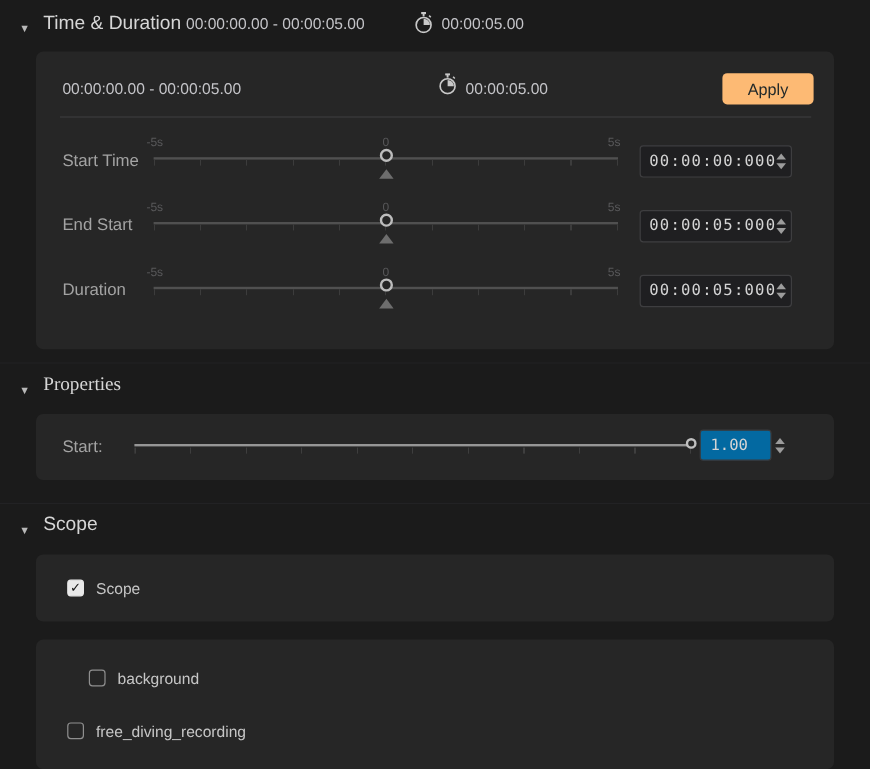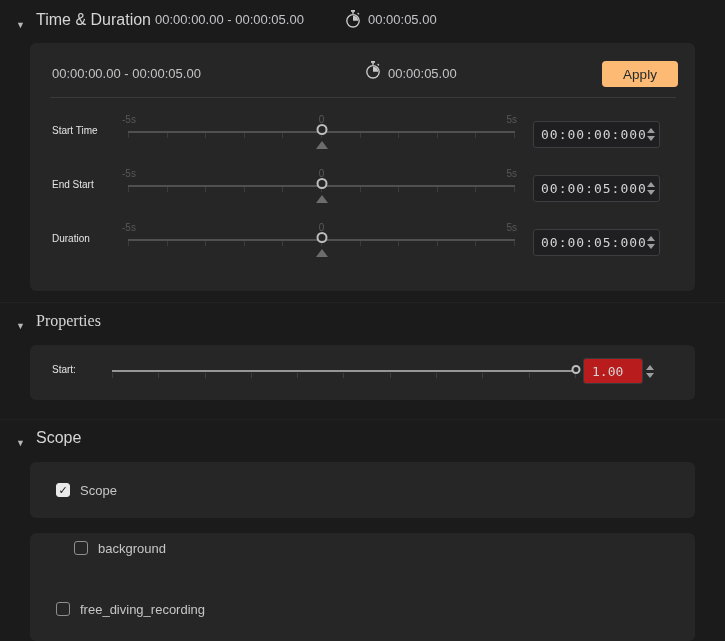--- a/index.html
+++ b/index.html
@@ -32,21 +32,21 @@
     background:#fdba74; border:none; border-radius:4px;
     color:#232a2a; font-size:13.5px; font-family:inherit;
   }
   .p1-sep {
     position:absolute; left:20px; right:19px; top:54px;
     height:1px; background:#3a3a3c;
   }
 
   
   .slider-row { position:absolute; left:0; width:665px; height:54px; }
-  .row-label { position:absolute; left:22px; top:13px; font-size:10px; color:#e5e5e5; }
+  .row-label { position:absolute; left:22px; top:13px; font-size:14px; color:#a3a3a3; }
   .slider { position:absolute; left:98px; top:0; width:387px; height:54px; }
   .scale-label { position:absolute; top:2px; font-size:10px; color:#58585a; }
   .scale-min { left:-6px; }
   .scale-mid { left:50%; transform:translateX(-50%); }
   .scale-max { right:-2px; }
   .track { position:absolute; left:0; right:0; top:19px; height:2px; background:#505050; }
   .ticks {
     position:absolute; left:0; right:0; top:21px; height:5px;
     background-image:repeating-linear-gradient(90deg,#3c3c3c 0,#3c3c3c 1px,transparent 1px,transparent 38.6px);
   }
@@ -81,21 +81,21 @@
     position:absolute; left:0; right:0; top:28px; height:5px;
     background-image:repeating-linear-gradient(90deg,#3e3e3e 0,#3e3e3e 1px,transparent 1px,transparent 46.3px);
   }
   .r-handle {
     position:absolute; top:20px; width:9px; height:9px;
     border:2px solid #c0c0c0; border-radius:50%; background:#262626;
     transform:translateX(-50%);
   }
   .val-box {
     position:absolute; left:553px; top:13px; width:60px; height:26px;
-    background:#b91c1c; border:1px solid #3a3a3c; border-radius:3px;
+    background:#0369a1; border:1px solid #3a3a3c; border-radius:3px;
     display:flex; align-items:center;
   }
   .val-text { padding-left:8px; font-family:"DejaVu Sans Mono",monospace; font-size:13px; color:#d4d4d4; }
   .lone-arrows { position:absolute; left:616px; top:13px; height:26px; display:flex; flex-direction:column; justify-content:center; gap:3px; }
 
   
   .check-row { position:absolute; left:26px; display:flex; align-items:center; gap:10px; height:16px; }
   .checkbox {
     width:14px; height:14px; border:1px solid #8f8f8f; border-radius:3px;
     background:transparent; display:flex; align-items:center; justify-content:center;
@@ -237,21 +237,21 @@
 <div class="panel" style="top:462px; height:56px;">
   <div class="check-row" style="top:20px;">
     <span class="checkbox checked">
       <span class="checkmark">✓</span>
     </span>
     <span class="check-label">Scope</span>
   </div>
 </div>
 
 <div class="panel" style="top:533px; height:108px;">
-  <div class="check-row" style="top:7px;padding-left:18px;">
+  <div class="check-row" style="top:24px;padding-left:18px;">
     <span class="checkbox">
       
     </span>
     <span class="check-label">background</span>
   </div>
   <div class="check-row" style="top:68px;">
     <span class="checkbox">
       
     </span>
     <span class="check-label">free_diving_recording</span>

